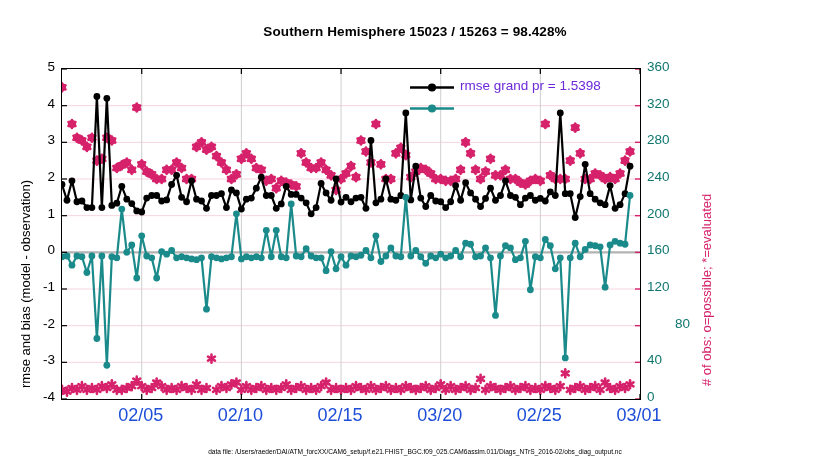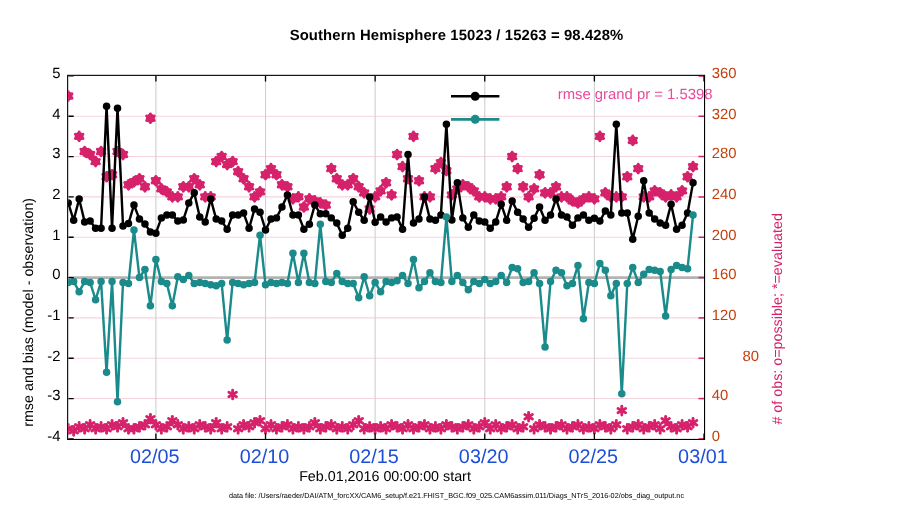--- a/index.html
+++ b/index.html
@@ -6,33 +6,33 @@
   body{width:830px;height:470px;font-family:"Liberation Sans",sans-serif;overflow:hidden;}
   #root{position:relative;width:830px;height:470px;background:#fff;}
 
   .title-block{position:absolute;left:0;top:22px;width:830px;text-align:center;}
   .title-line{font-size:13.5px;font-weight:bold;color:#000;line-height:20px;letter-spacing:0.1px;}
 
   #plot{position:absolute;left:61px;top:68px;width:580px;height:332px;border:1.3px solid #000;box-sizing:border-box;background:#fff;}
   #svgmain{position:absolute;left:0;top:0;}
 
   .ytick-l{position:absolute;font-size:13.5px;color:#000;text-align:right;width:40px;}
-  .ytick-r{position:absolute;font-size:13.5px;color:#c2410c;text-align:left;width:46px;}
+  .ytick-r{position:absolute;font-size:13.5px;color:#0f766e;text-align:left;width:46px;}
   .xtick{position:absolute;font-size:18px;color:#1d4ed8;text-align:center;width:70px;}
 
   .ylab-left{position:absolute;font-size:13px;color:#000;transform:rotate(-90deg);transform-origin:left top;white-space:nowrap;}
   .ylab-right{position:absolute;font-size:13px;color:#d6216b;transform:rotate(-90deg);transform-origin:left top;white-space:nowrap;}
 
   .xlab{position:absolute;left:0;top:425px;width:700px;text-align:center;font-size:13px;color:#000;}
   .footer{position:absolute;left:0;top:448px;width:830px;text-align:center;font-size:6.6px;color:#000;white-space:nowrap;}
 
   .legend{position:absolute;left:408px;top:77px;width:252px;height:42px;background:rgba(255,255,255,0);}
   .leg-row{position:relative;height:21px;}
   .leg-swatch{position:absolute;left:0;top:0;width:48px;height:21px;}
-  .leg-text{position:absolute;left:52px;top:1px;font-size:13.5px;color:#ec4899;white-space:nowrap;margin-left:47px;}
+  .leg-text{position:absolute;left:52px;top:1px;font-size:13.5px;color:#6d28d9;white-space:nowrap;}
 </style>
 </head>
 <body>
 
 <div id="root">
 
   <div class="title-block">
     <div class="title-line">Southern Hemisphere 15023 / 15263 = 98.428%</div>
   </div>
 
@@ -1613,21 +1613,20 @@
       <div class="xtick" style="left: 205.379px; top: 405px;">02/10</div>
       <div class="xtick" style="left: 305.034px; top: 405px;">02/15</div>
       <div class="xtick" style="left: 404.69px; top: 405px;">03/20</div>
       <div class="xtick" style="left: 504.345px; top: 405px;">02/25</div>
       <div class="xtick" style="left: 604px; top: 405px;">03/01</div>
     </div>
 
   <div class="ylab-left" id="ylab-left" style="left: 18px; top: 388px;">rmse and bias (model - observation)</div>
   <div class="ylab-right" id="ylab-right" style="left: 699px; top: 386px;"># of obs: o=possible; *=evaluated</div>
 
-  <div class="xlab">Feb.01,2016 00:00:00 start</div>
 
   <div class="footer">data file: /Users/raeder/DAI/ATM_forcXX/CAM6_setup/f.e21.FHIST_BGC.f09_025.CAM6assim.011/Diags_NTrS_2016-02/obs_diag_output.nc</div>
 
   <div class="legend">
     <div class="leg-row">
       <svg class="leg-swatch" viewBox="0 0 48 21">
         <line x1="2" y1="10.5" x2="46" y2="10.5" stroke="#000" stroke-width="2.4"></line>
         <circle cx="24" cy="10.5" r="4.1" fill="#000"></circle>
       </svg>
       <span class="leg-text">rmse grand pr = 1.5398</span>

